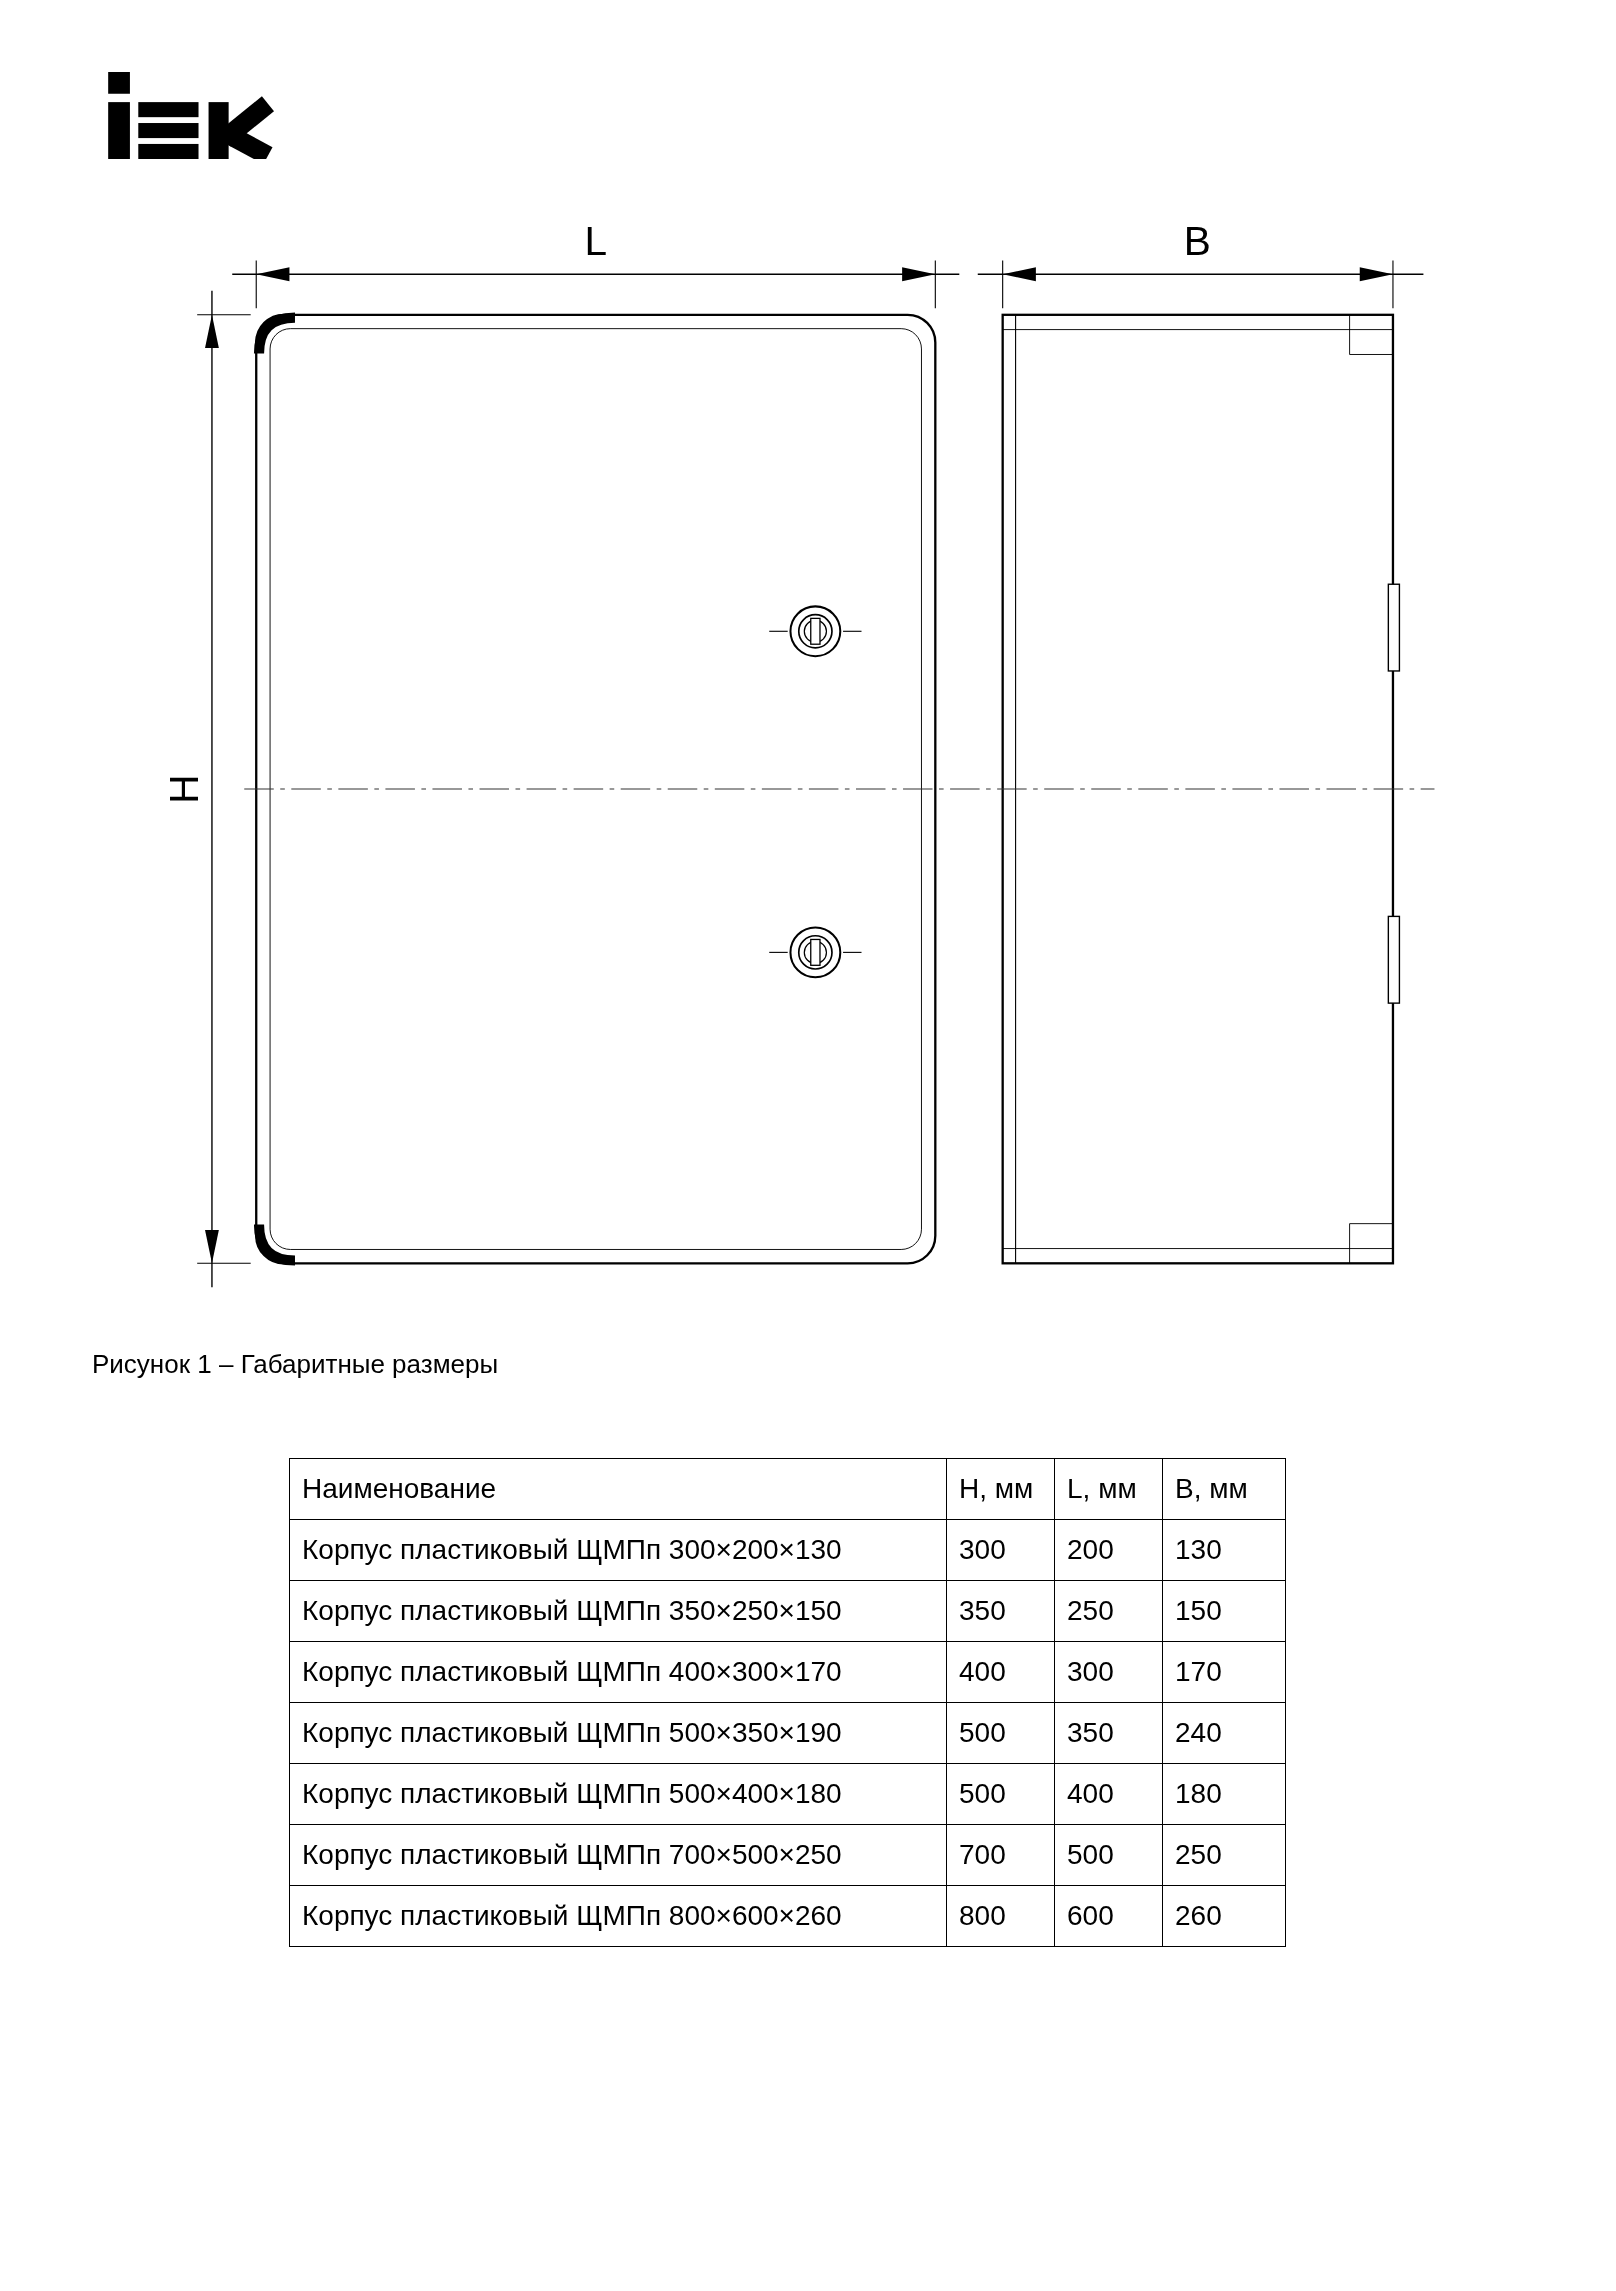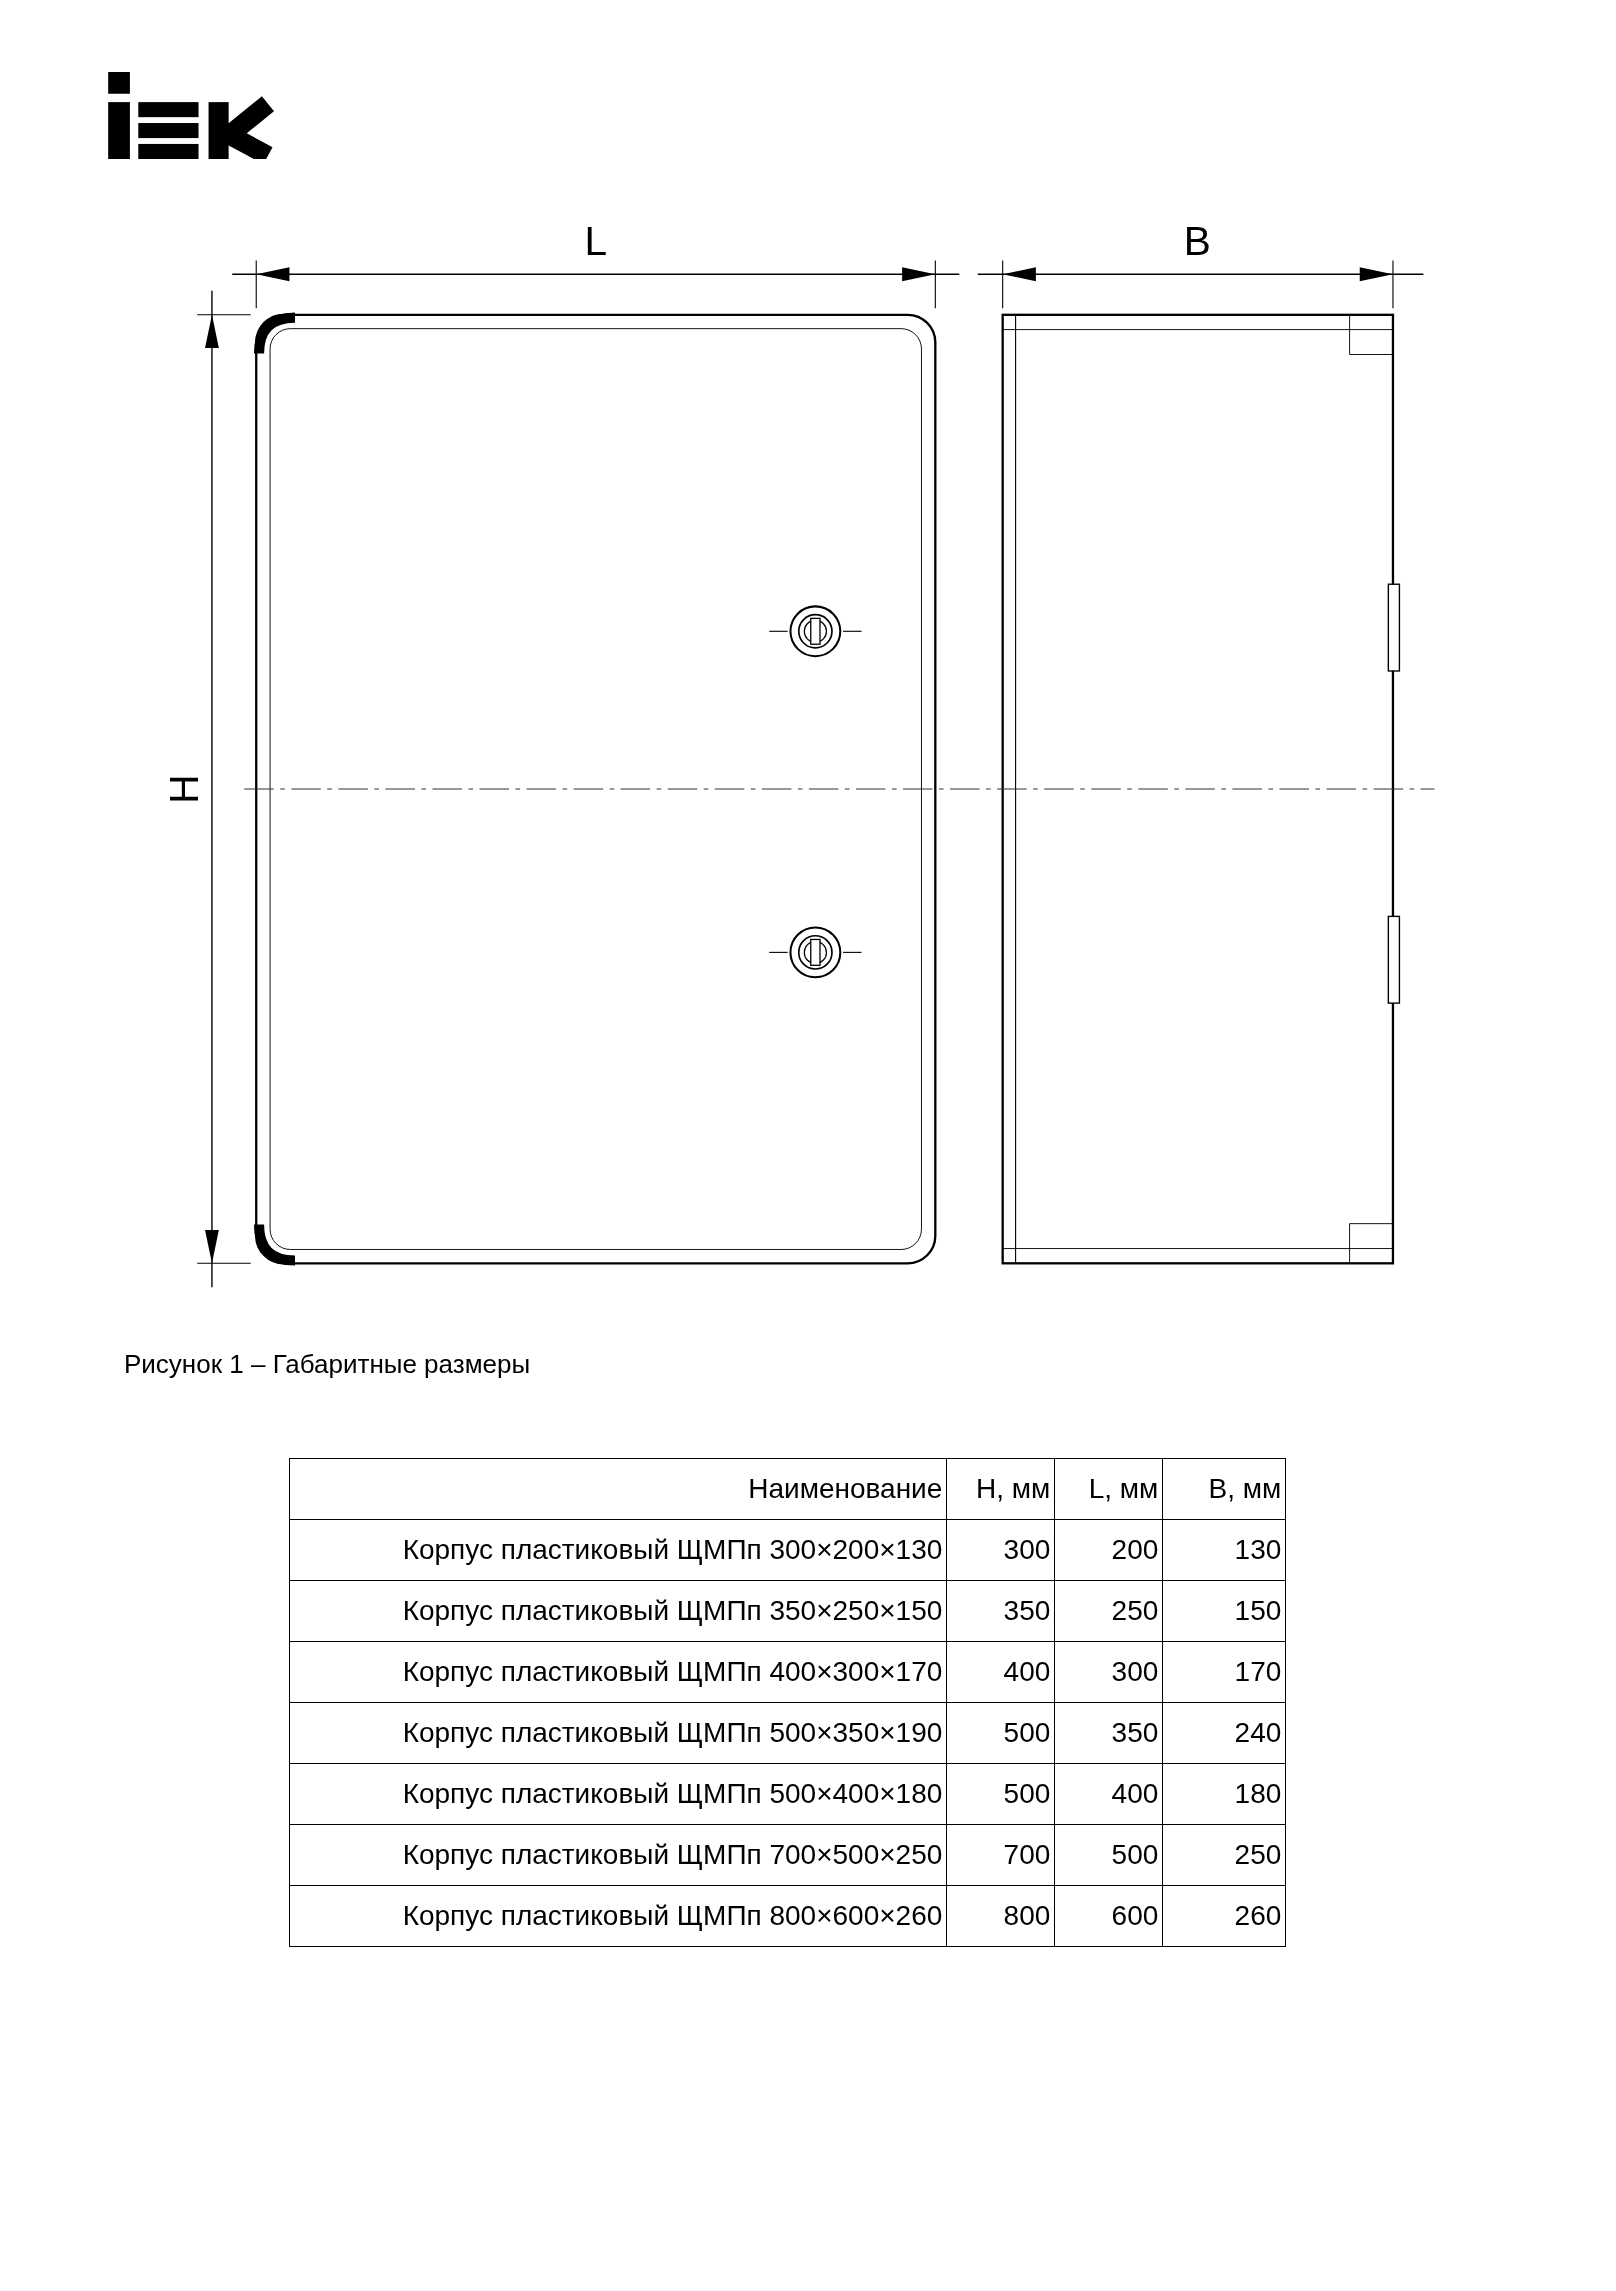--- a/index.html
+++ b/index.html
@@ -6,36 +6,36 @@
   #page{
     position:relative;
     width:1617px;height:2292px;
     background:#ffffff;
     font-family:"Liberation Sans","DejaVu Sans",sans-serif;
     color:#000;
     overflow:hidden;
   }
   .abs{position:absolute;}
   #caption{
-    left:124px;top:1349px;
+    left:92px;top:1349px;
     font-size:26px;
     color:#000;
   }
   table.dim-table{
     border-collapse:collapse;
     table-layout:fixed;
     width:996px;
   }
   table.dim-table td{
     border:1.8px solid #000;
     font-size:28px;
     font-weight:400;
     height:60px;
     padding:0 3.7px 0 12px;
-    text-align:right;
+    text-align:left;
     vertical-align:middle;
     color:#000;
     white-space:nowrap;
     overflow:hidden;
   }
   svg text{
     font-family:"Liberation Sans","DejaVu Sans",sans-serif;
     fill:#000;
   }
 </style>

